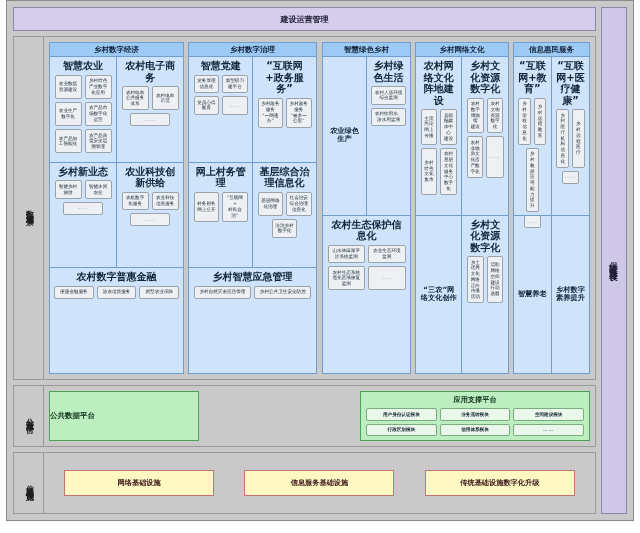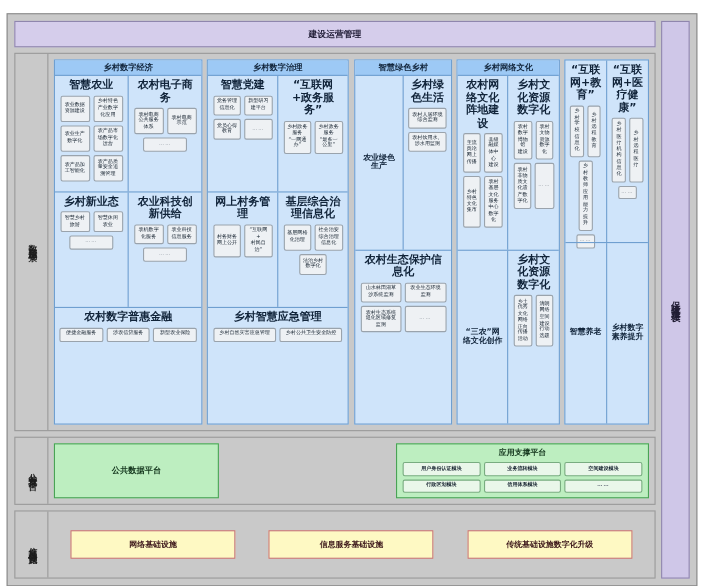--- a/index.html
+++ b/index.html
@@ -3,21 +3,21 @@
 <meta charset="utf-8">
 <style>
   * { box-sizing: border-box; margin:0; padding:0; }
   body {
     width: 640px; height: 533px;
     background: #ffffff;
     font-family: "DejaVu Sans", "Liberation Sans", sans-serif;
     overflow: hidden;
   }
   .frame {
-    position: absolute; left: 6px; top: 12px;
+    position: absolute; left: 6px; top: 0;
     width: 628px; height: 521px;
     border: 1px solid #8a8a8a;
     background: #c9c9c9;
     display: flex;
     padding: 6px;
     gap: 5px;
   }
   .mainwrap { flex: 1; display: flex; flex-direction: column; gap: 5px; min-width: 0; }
 
   
@@ -112,21 +112,21 @@
   .chips.wide3 .chip { flex: 0 0 calc(33.33% - 2px); }
   .chips.full .chip  { flex: 0 0 100%; }
   .chip.ellipsis { color: #6e7780; letter-spacing: 1px; }
 
   
   .supp-row { display: flex; width: 100%; align-items: stretch; gap: 5px; }
   .supp-spacer { flex: 1; }
   .greenbox {
     background: #bdeec0;
     border: 1px solid #49a355;
-    display: flex; align-items: center; justify-content: center;
+    display: flex; align-items: center; justify-content: flex-start;
     font-size: 7.5px; font-weight: bold; color: #11331a;
   }
   .gb-data { width: 150px; }
   .gb-app {
     width: 230px; flex-direction: column; justify-content: flex-start;
     padding: 3px 5px 4px;
     margin-left: 36px;
   }
   .gb-app .gtitle { font-size: 7.2px; font-weight: bold; color: #11331a; margin-bottom: 3px; }
   .gb-app .chips .chip { background: #eaf7ea; border-color: #79ac80; flex: 0 0 calc(33.33% - 2px); }
@@ -332,20 +332,21 @@
                   <div class="ctitle">乡村文化资源数字化</div>
                   <div class="chips">
                     <div class="chip">乡土优秀文化网络正向传播活动</div>
                     <div class="chip">清朗网络空间建设行动选题</div>
                   </div>
                 </div>
               </div>
             </div>
 
             <div class="group" style="flex:0.82">
+              <div class="ghead">信息惠民服务</div>
               <div class="grid2">
                 <div class="cell">
                   <div class="ctitle">“互联网+教育”</div>
                   <div class="chips">
                     <div class="chip">乡村学校信息化</div>
                     <div class="chip">乡村远程教育</div>
                     <div class="chip">乡村教师
 应用能力提升</div>
                     <div class="chip ellipsis">……</div>
                   </div>

